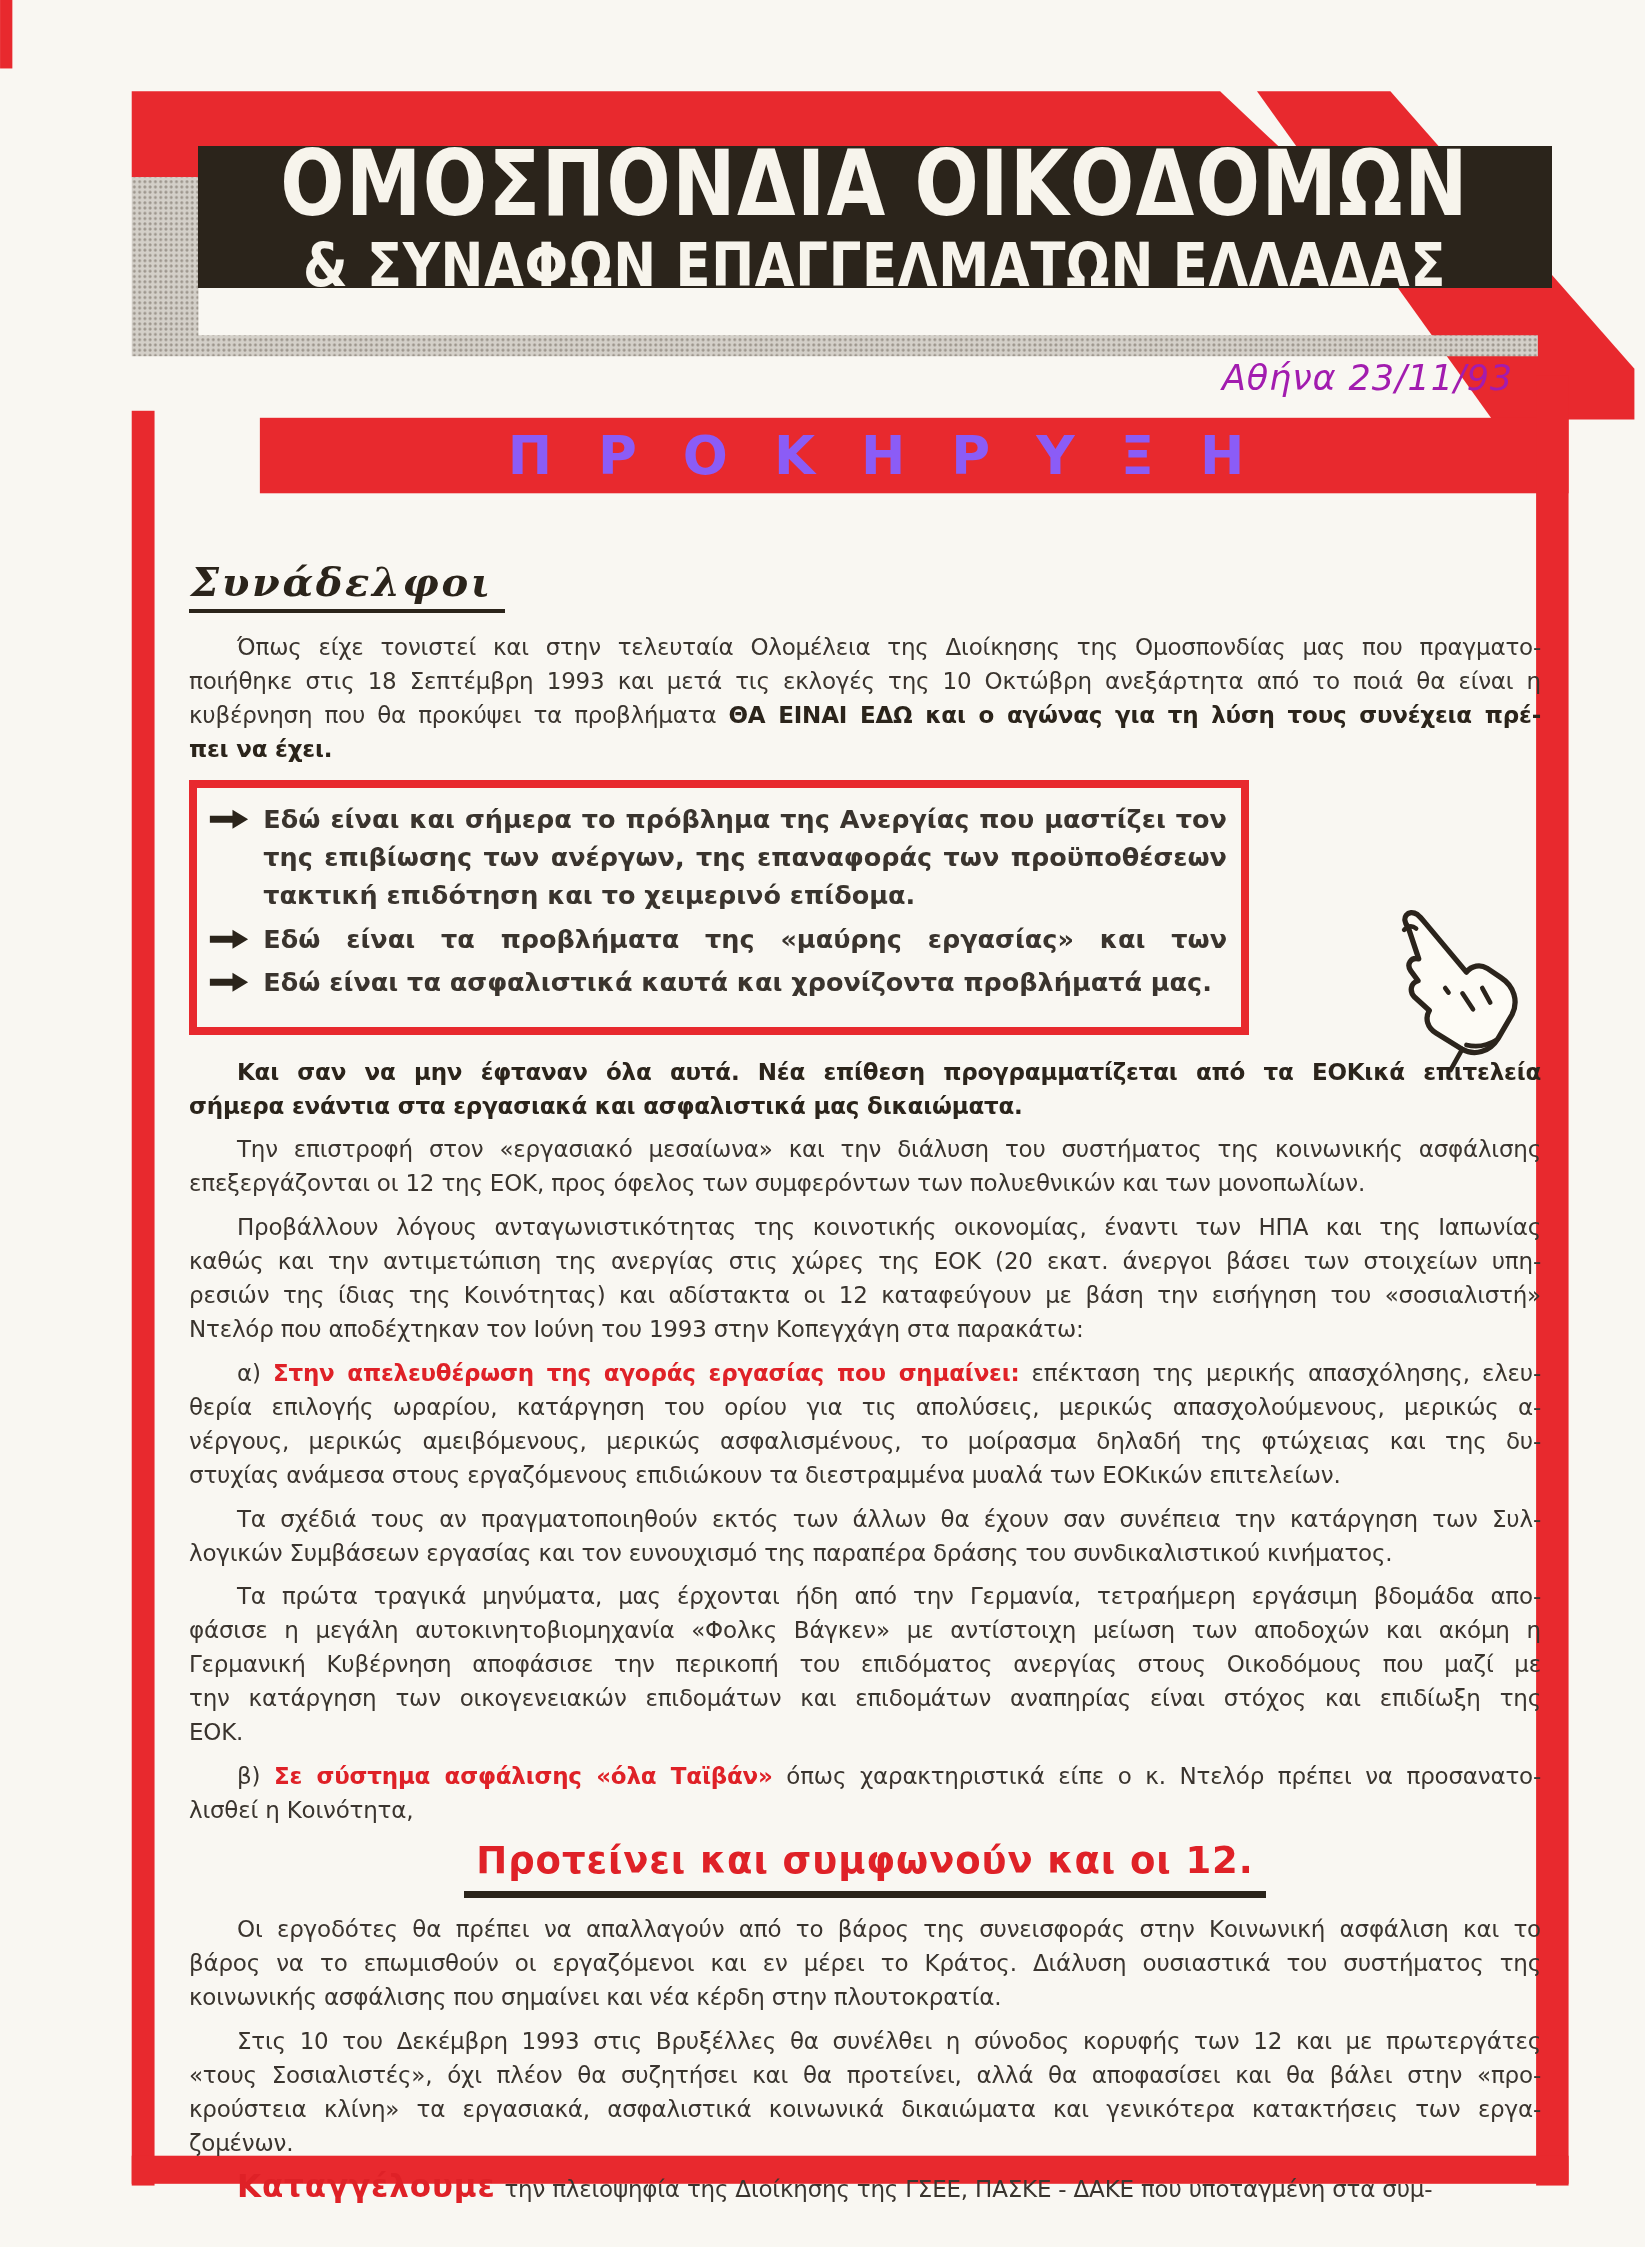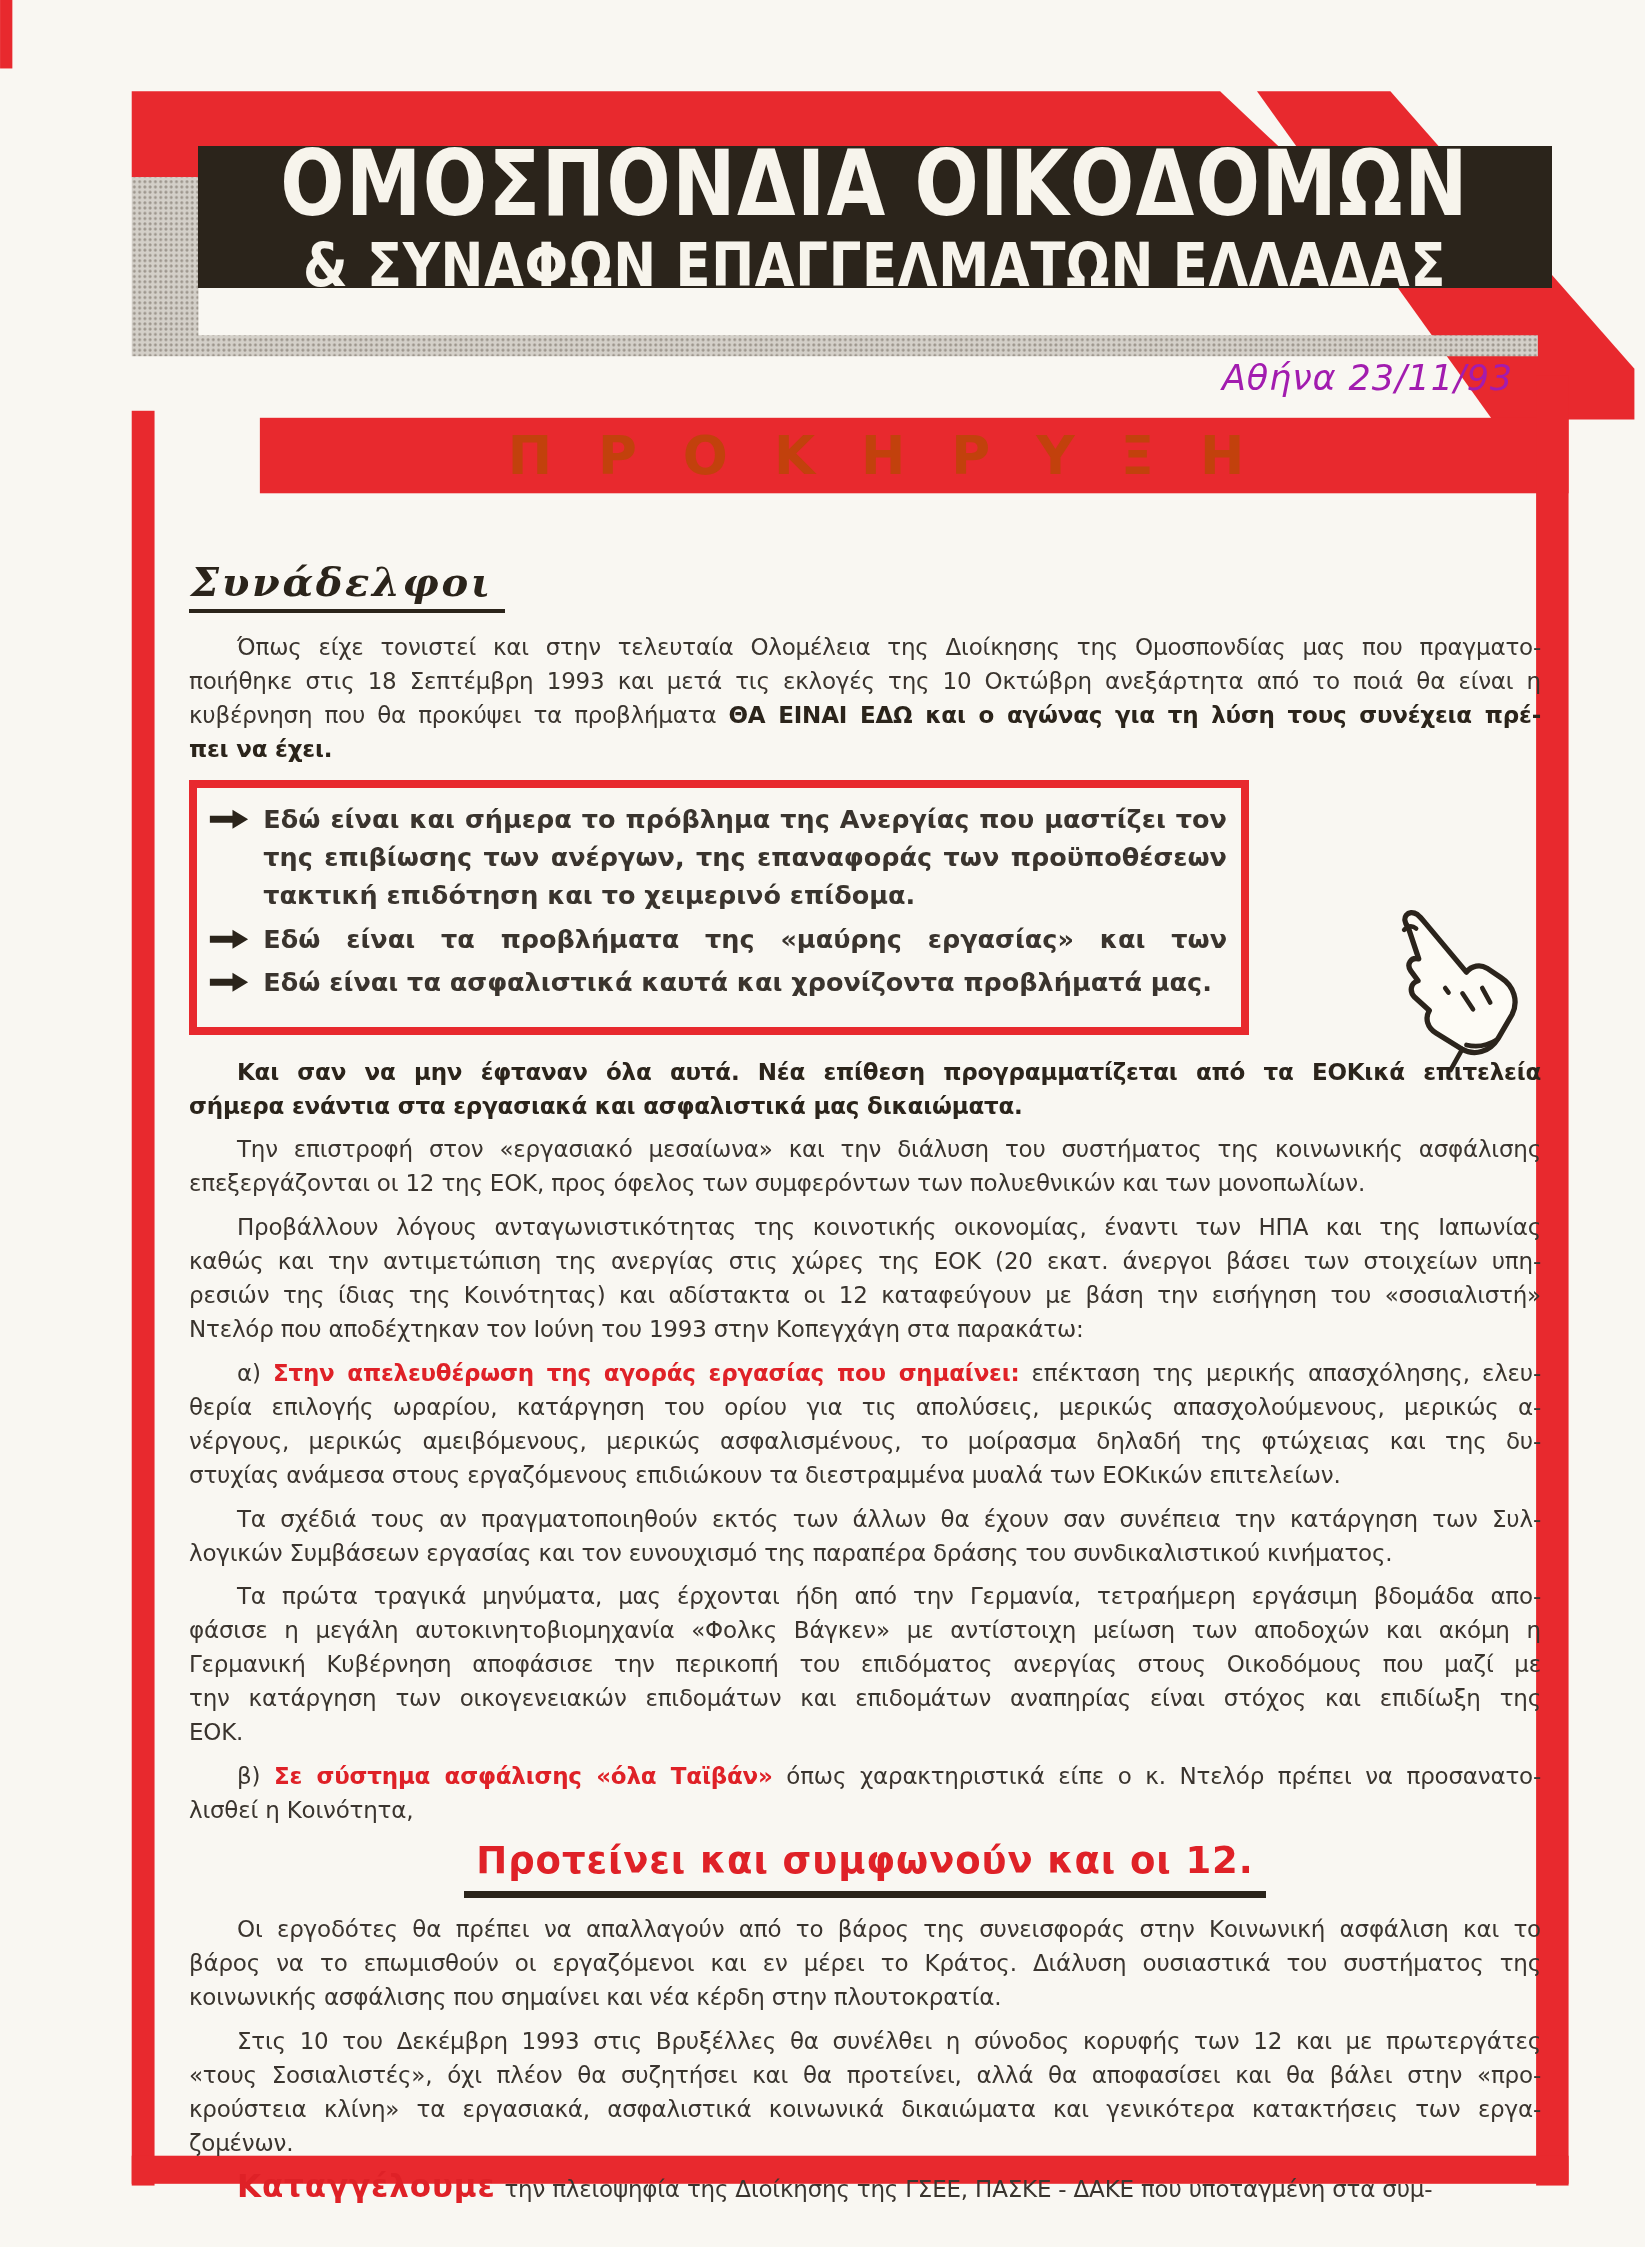--- a/index.html
+++ b/index.html
@@ -16,21 +16,21 @@
     background:var(--ink2);display:flex;flex-direction:column;align-items:center;justify-content:center;gap:5.3px;}
   .masthead .l1{display:inline-block;transform:scaleX(.84);color:#f7f4ec;font-weight:bold;
     font-size:90px;letter-spacing:1.8px;white-space:nowrap;line-height:1;}
   .masthead .l2{display:inline-block;transform:scaleX(.84);color:#f7f4ec;font-weight:bold;
     font-size:61px;letter-spacing:0.9px;white-space:nowrap;line-height:1;}
 
   .dateline{position:absolute;right:132px;top:358px;z-index:3;font-style:italic;
     font-size:35px;color:#a21caf;letter-spacing:0.9px;}
 
   .banner-label{position:absolute;left:260px;top:418px;width:1243px;height:75px;z-index:3;
-    display:flex;align-items:center;justify-content:center;color:#c2410c;font-weight:bold;
+    display:flex;align-items:center;justify-content:center;color:#8b5cf6;font-weight:bold;
     font-size:53px;letter-spacing:46px;padding-left:35px;box-sizing:border-box;white-space:nowrap;}
 
   
   .content{position:absolute;left:189px;top:520px;width:1352px;z-index:4;color:var(--ink);}
   .salutation{display:inline-block;font-family:"DejaVu Serif","Liberation Serif",serif;
     font-style:italic;font-weight:bold;font-size:40px;color:var(--ink2);
     border-bottom:4.4px solid var(--ink2);padding:0 12.3px 3.5px 1.8px;letter-spacing:2.6px;margin-bottom:17.6px;margin-top:38px;}
   .para{margin:0 0 9.7px 0;}
   .line{font-size:23px;line-height:34px;letter-spacing:-0.2px;
     text-align:justify;text-align-last:justify;overflow:hidden;max-height:34px;}

